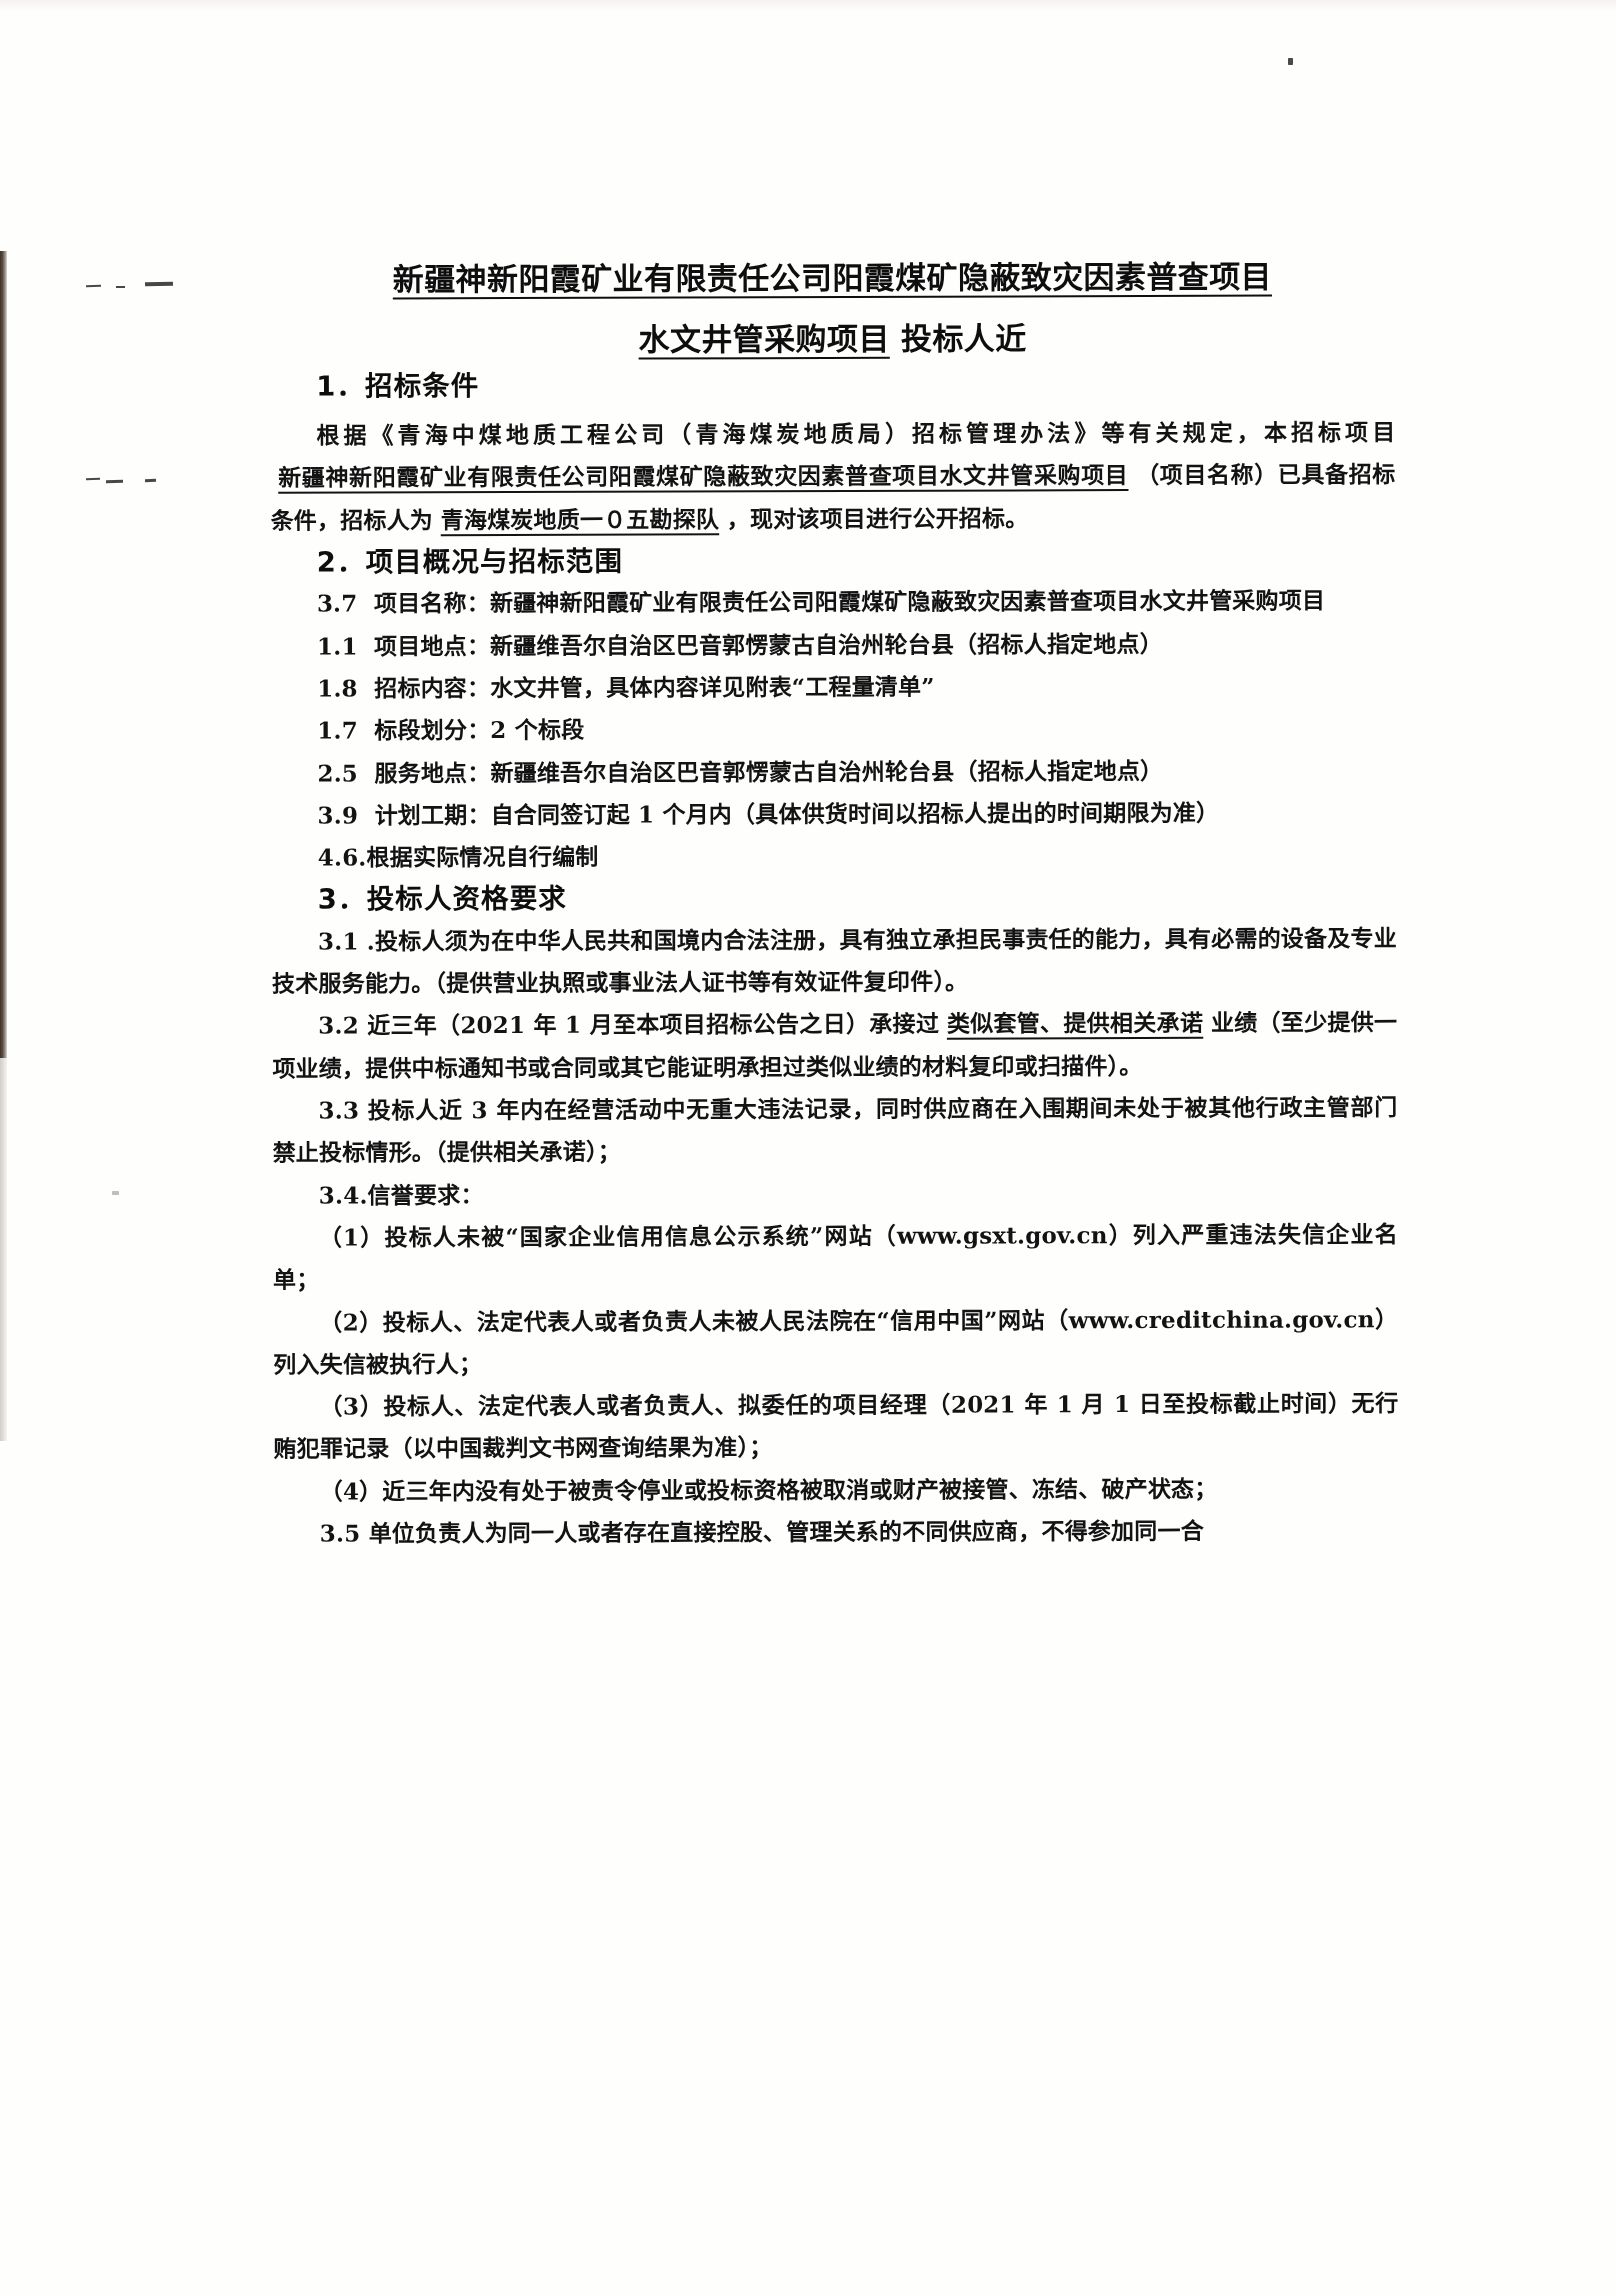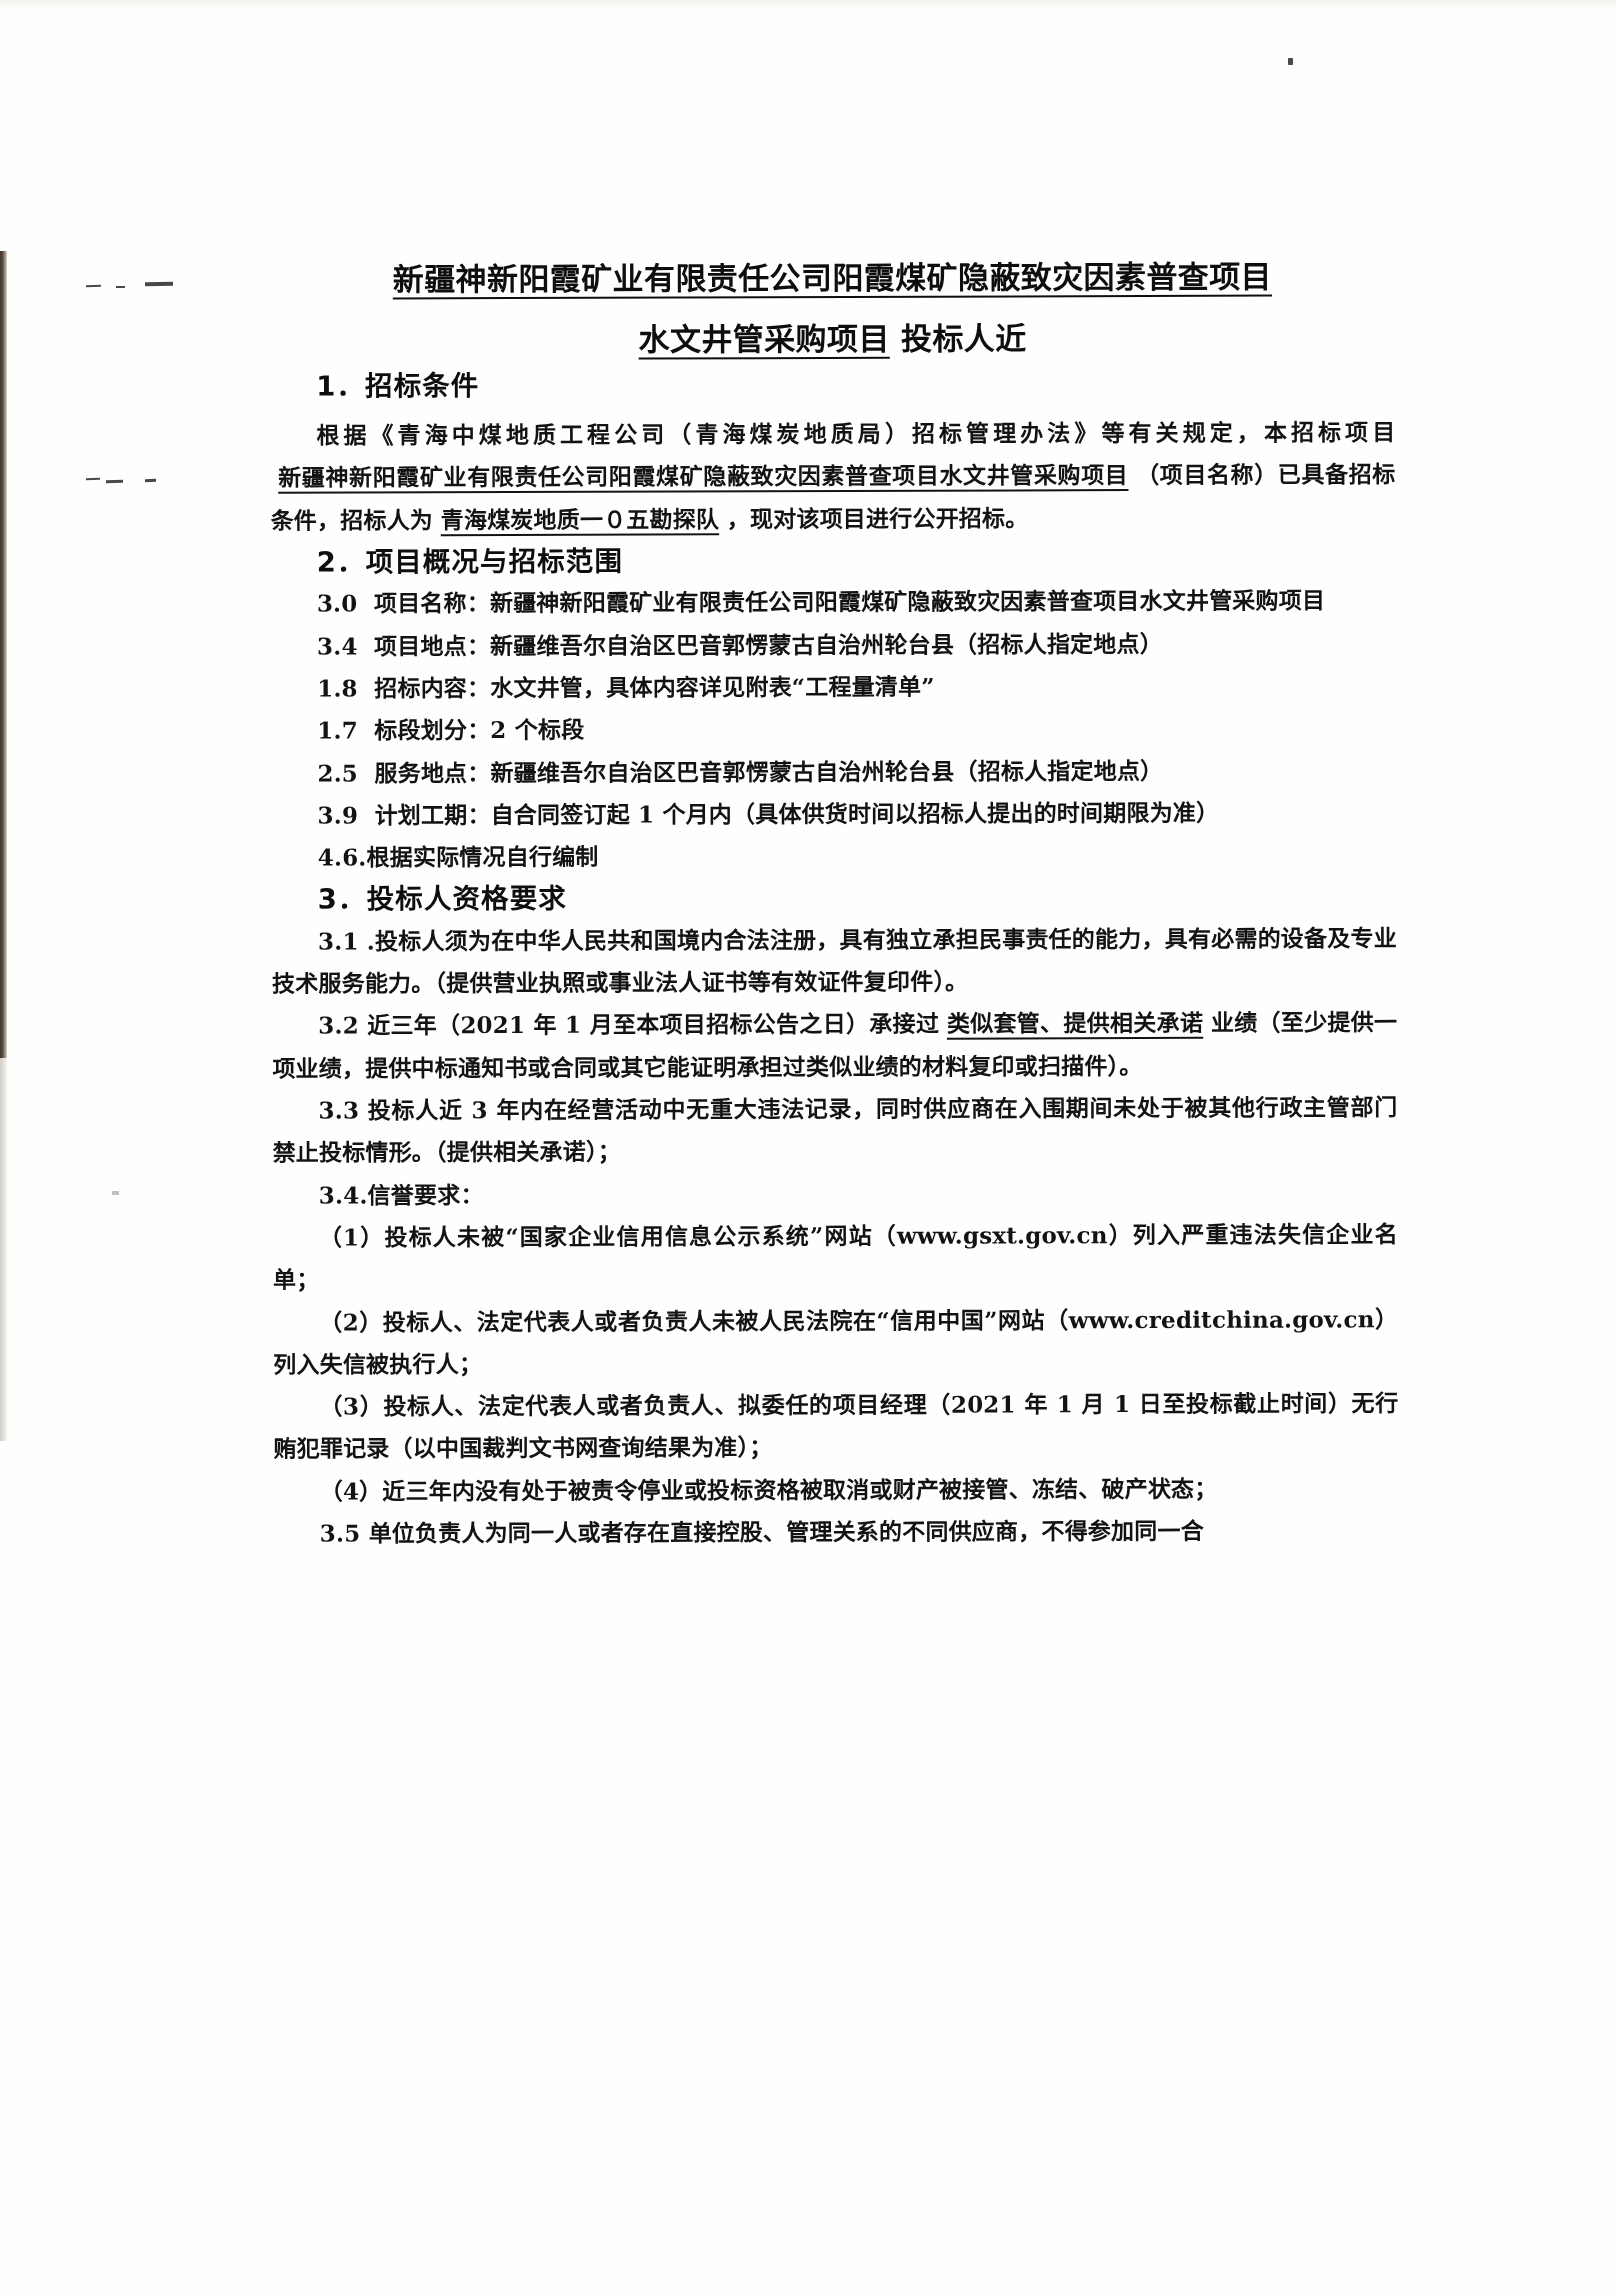--- a/index.html
+++ b/index.html
@@ -163,23 +163,23 @@
       <span class="line"><span class="u">新疆神新阳霞矿业有限责任公司阳霞煤矿隐蔽致灾因素普查项目</span></span>
       <span class="line line2"><span class="u">水文井管采购项目</span> <span>投标人近</span></span>
     </div>
 
     <h2 class="section sec1">1．招标条件</h2>
 
     <p class="para indent" style="margin-top:7.7px;"><span>根据《青海中煤地质工程公司（青海煤炭地质局）招标管理办法》等有关规定，本招标项目</span><span class="blank">新疆神新阳霞矿业有限责任公司阳霞煤矿隐蔽致灾因素普查项目水文井管采购项目</span><span>（项目名称）已具备招标条件，招标人为</span><span class="blank">青海煤炭地质一０五勘探队</span><span>，现对该项目进行公开招标。</span></p>
 
     <h2 class="section sec2">2．项目概况与招标范围</h2>
 
-    <p class="para indent item item-first"><span class="num">3.0</span>&nbsp;&nbsp;<span>项目名称：新疆神新阳霞矿业有限责任公司阳霞煤矿隐蔽致灾因素普查项目水文井管采购项目</span></p>
-
-    <p class="para indent item"><span class="num">3.4</span>&nbsp;&nbsp;<span>项目地点：新疆维吾尔自治区巴音郭愣蒙古自治州轮台县（招标人指定地点）</span></p>
+    <p class="para indent item item-first"><span class="num">3.7</span>&nbsp;&nbsp;<span>项目名称：新疆神新阳霞矿业有限责任公司阳霞煤矿隐蔽致灾因素普查项目水文井管采购项目</span></p>
+
+    <p class="para indent item"><span class="num">1.1</span>&nbsp;&nbsp;<span>项目地点：新疆维吾尔自治区巴音郭愣蒙古自治州轮台县（招标人指定地点）</span></p>
 
     <p class="para indent item"><span class="num">1.8</span>&nbsp;&nbsp;<span>招标内容：水文井管，具体内容详见附表“工程量清单”</span></p>
 
     <p class="para indent item"><span class="num">1.7</span>&nbsp;&nbsp;<span>标段划分：2 个标段</span></p>
 
     <p class="para indent item"><span class="num">2.5</span>&nbsp;&nbsp;<span>服务地点：新疆维吾尔自治区巴音郭愣蒙古自治州轮台县（招标人指定地点）</span></p>
 
     <p class="para indent item"><span class="num">3.9</span>&nbsp;&nbsp;<span>计划工期：自合同签订起 1 个月内（具体供货时间以招标人提出的时间期限为准）</span></p>
 
     <p class="para indent item"><span class="num">4.6.</span><span>根据实际情况自行编制</span></p>

